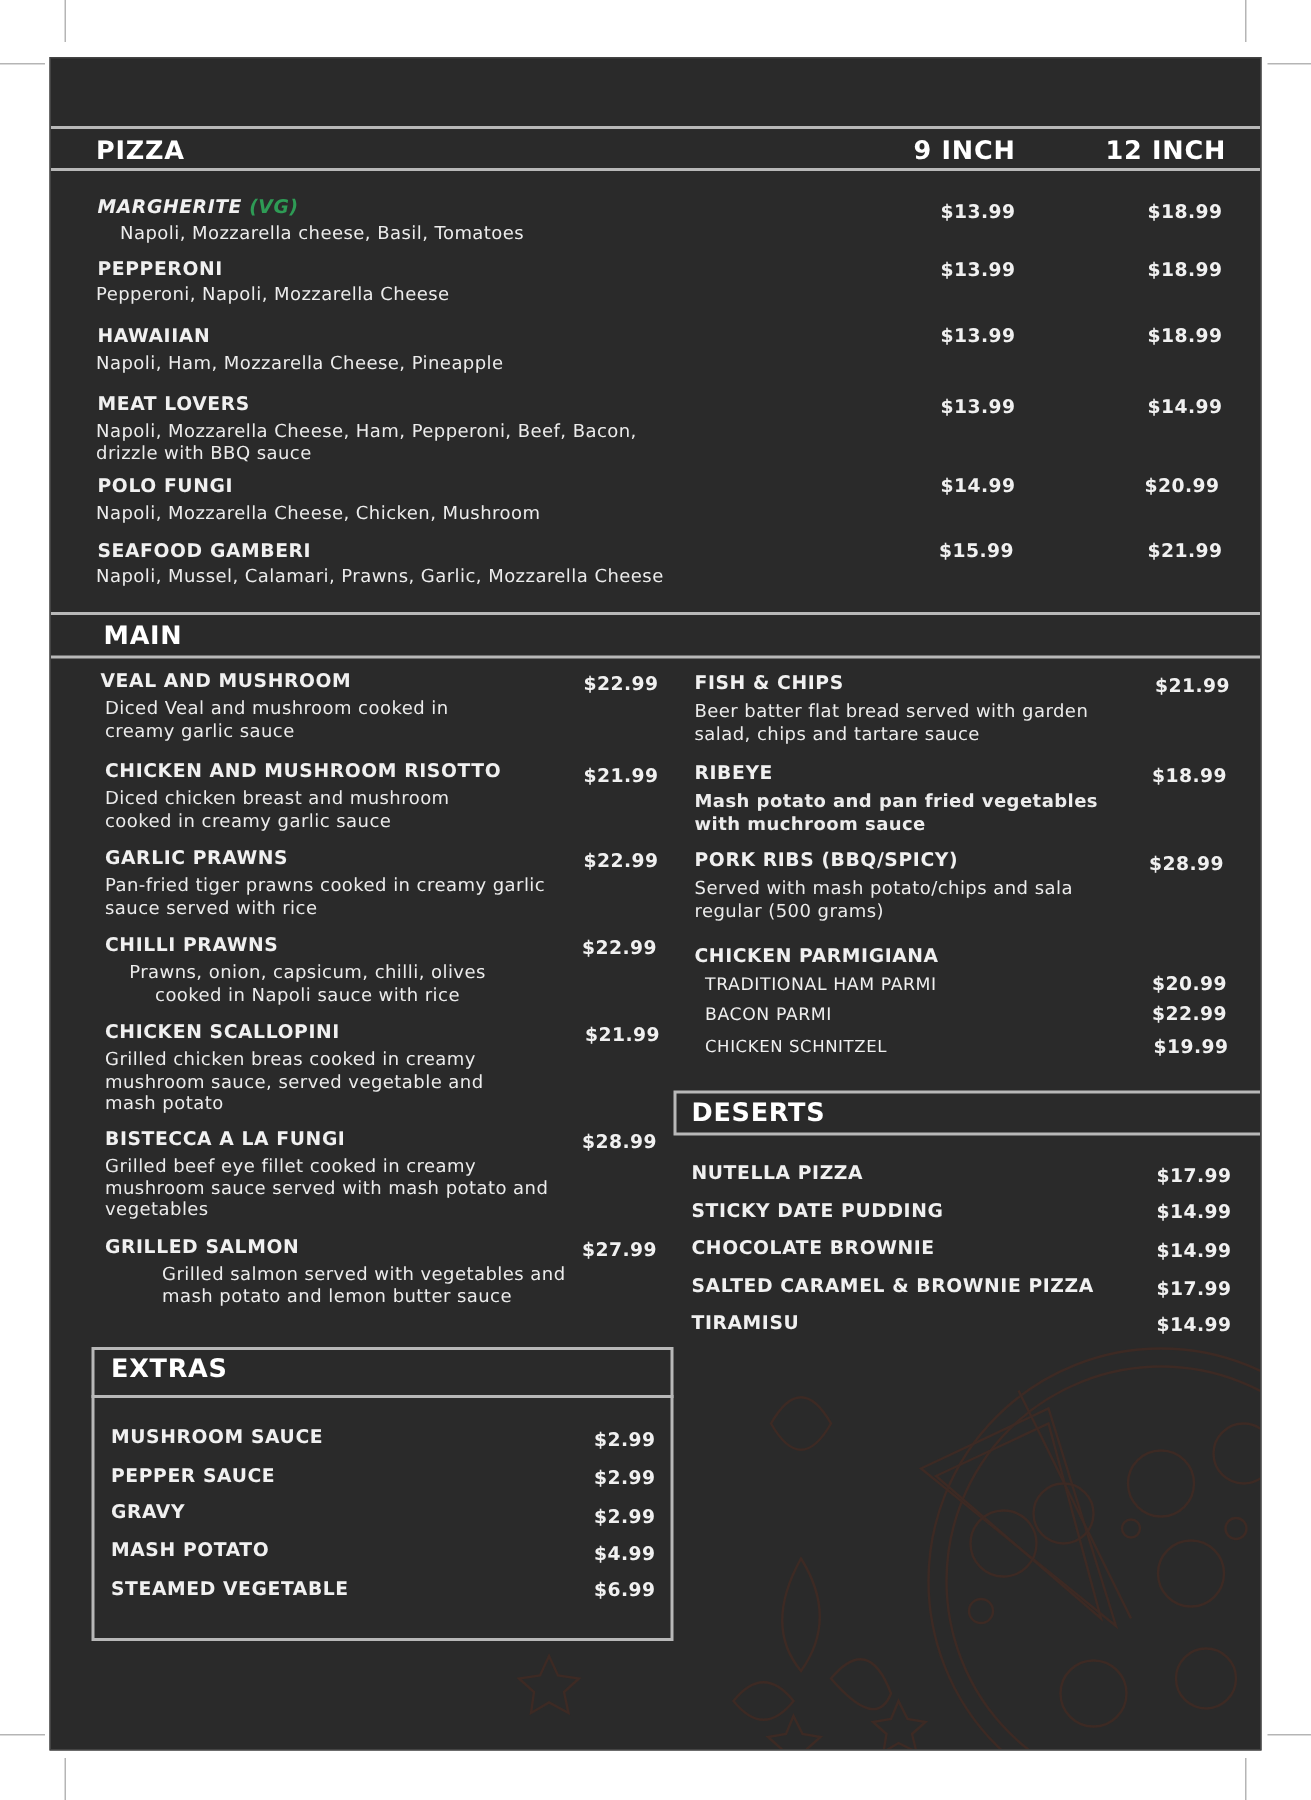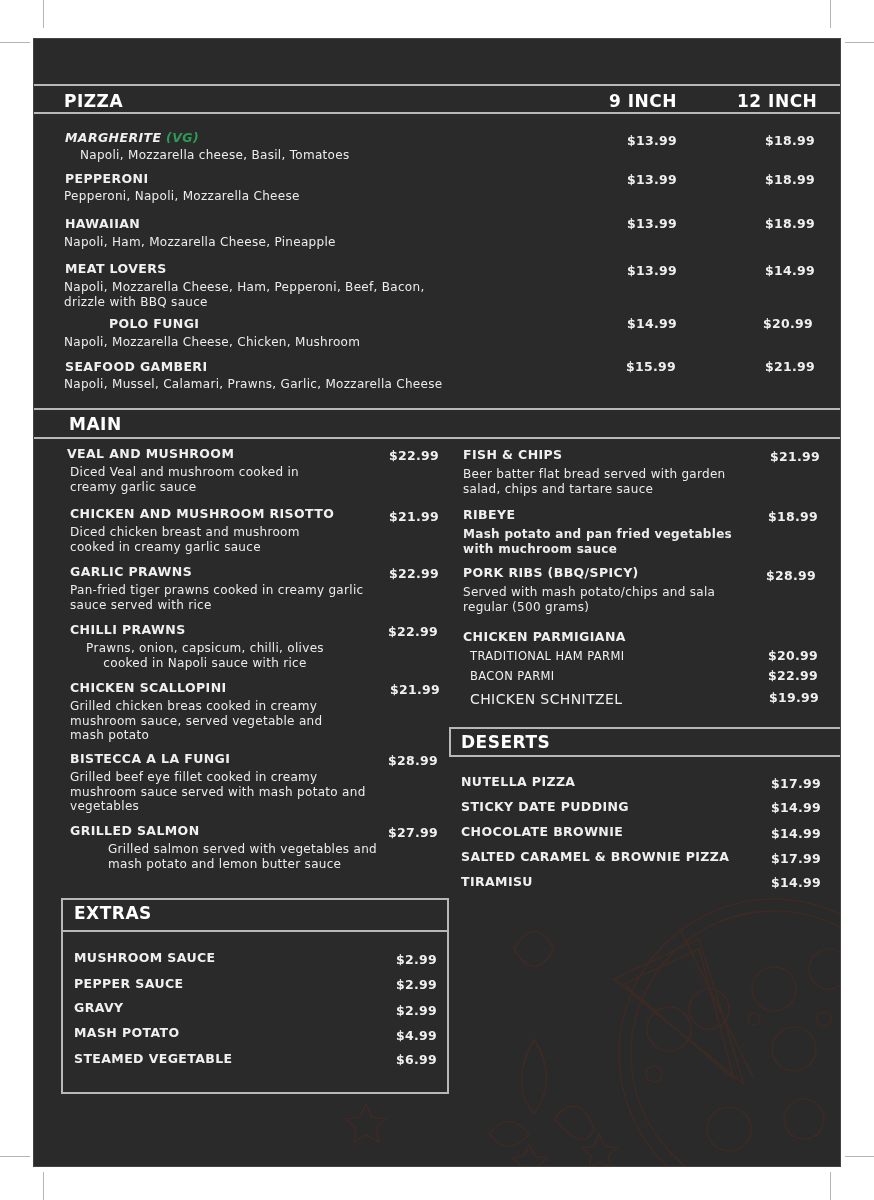--- a/index.html
+++ b/index.html
@@ -108,21 +108,21 @@
     <div class="price" style="left:593px;top:177px;">$13.99</div>
     <div class="price" style="left:731px;top:177px;">$18.99</div>
   </div>
   <div>
     <div class="item-name" style="left:31px;top:222px;">MEAT LOVERS</div>
     <div class="item-desc" style="left:30px;top:241px;width:400px;">Napoli, Mozzarella Cheese, Ham, Pepperoni, Beef, Bacon, drizzle with BBQ sauce</div>
     <div class="price" style="left:593px;top:224px;">$13.99</div>
     <div class="price" style="left:731px;top:224px;">$14.99</div>
   </div>
   <div>
-    <div class="item-name" style="left:31px;top:277px;margin-left:44px;">POLO FUNGI</div>
+    <div class="item-name" style="left:31px;top:277px;">POLO FUNGI</div>
     <div class="item-desc" style="left:30px;top:296px;width:420px;">Napoli, Mozzarella Cheese, Chicken, Mushroom</div>
     <div class="price" style="left:593px;top:277px;">$14.99</div>
     <div class="price" style="left:729px;top:277px;">$20.99</div>
   </div>
   <div>
     <div class="item-name" style="left:31px;top:320px;">SEAFOOD GAMBERI</div>
     <div class="item-desc" style="left:30px;top:338px;width:440px;">Napoli, Mussel, Calamari, Prawns, Garlic, Mozzarella Cheese</div>
     <div class="price" style="left:592px;top:320px;">$15.99</div>
     <div class="price" style="left:731px;top:320px;">$21.99</div>
   </div>
@@ -182,21 +182,21 @@
     <div class="item-desc" style="left:429px;top:546px;width:285px;">Served with mash potato/chips and sala regular (500 grams)</div>
     <div class="price" style="left:732px;top:529px;">$28.99</div>
   </div>
 
   <div>
     <div class="item-name" style="left:429px;top:590px;">CHICKEN PARMIGIANA</div>
     <div class="item-name" style="left:436px;top:610px;font-size:11.5px;font-weight:500;">TRADITIONAL HAM PARMI</div>
     <div class="price" style="left:734px;top:609px;">$20.99</div>
     <div class="item-name" style="left:436px;top:630px;font-size:11.5px;font-weight:500;">BACON PARMI</div>
     <div class="price" style="left:734px;top:629px;">$22.99</div>
-    <div class="item-name" style="left:436px;top:652px;font-size:14px;font-weight:500;">CHICKEN SCHNITZEL</div>
+    <div class="item-name" style="left:436px;top:652px;font-size:11px;font-weight:500;">CHICKEN SCHNITZEL</div>
     <div class="price" style="left:735px;top:651px;">$19.99</div>
   </div>
 
   <div class="boxed" style="left:415px;top:688px;width:396px;height:30px;"></div>
   <div class="section-title" style="left:427px;top:693px;">DESERTS</div>
 
   <div>
     <div class="item-name" style="left:427px;top:735px;">NUTELLA PIZZA</div>
     <div class="price" style="left:737px;top:737px;">$17.99</div>
   </div>

